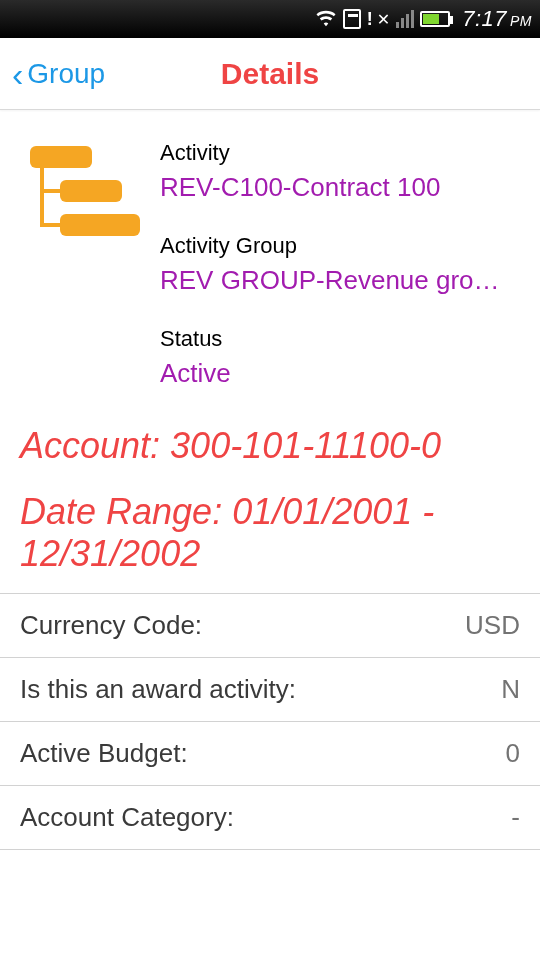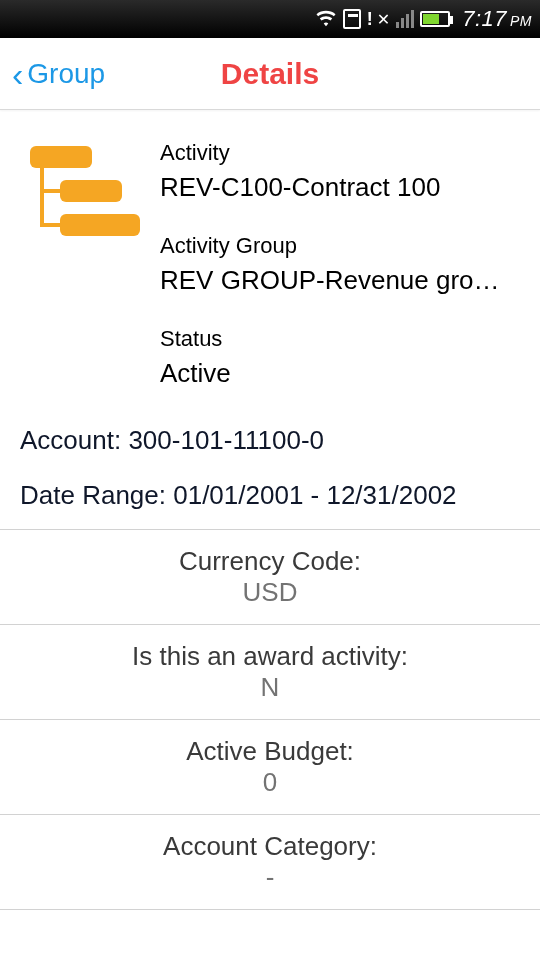--- a/index.html
+++ b/index.html
@@ -87,34 +87,33 @@
     }
     .icon-wrap {
       width: 140px;
       flex-shrink: 0;
       padding-top: 2px;
     }
     .hier-icon { display:block; }
 
     .info-stack { flex: 1; }
     .info-label { color: #000000; font-size: 22px; margin-bottom: 6px; }
-    .info-value { color: #000000; font-size: 26px; margin-bottom: 30px; white-space: nowrap; overflow: hidden; text-overflow: ellipsis; }
+    .info-value { color: #a21caf; font-size: 26px; margin-bottom: 30px; white-space: nowrap; overflow: hidden; text-overflow: ellipsis; }
     .info-value:last-child { margin-bottom: 0; }
 
     .plain-rows { padding: 0 20px 6px 20px; }
-    .plain-row { color: #0f172a; font-size: 26px; padding: 12px 0; }
+    .plain-row { color: #ef4444; font-size: 36px; padding: 12px 0; font-style: italic; }
 
     .list { border-top: 1px solid #d2d2d2; }
     .list-row {
       display: flex; justify-content: space-between; align-items: center;
       padding: 16px 20px;
       font-size: 26px;
       color: #3a3a3a;
       border-bottom: 1px solid #d2d2d2;
-      flex-direction: column;
     }
     .list-row .val { color: #737373; }
   </style>
 </head>
 <body>
 
 <div class="status-bar">
   <div class="status-icons">
     <svg class="wifi-arcs" viewBox="0 0 24 24">
         <path fill="#fff" d="M12 20l2.5-3.2c-1.5-1.2-3.5-1.2-5 0L12 20zm-5-6.4c2.9-2.3 7.1-2.3 10 0l1.8-2.3c-3.9-3.1-9.7-3.1-13.6 0L7 13.6zM3.4 9c5-4 12.2-4 17.2 0l1.8-2.3C16.3 1.9 7.7 1.9 1.6 6.7L3.4 9z"></path>

